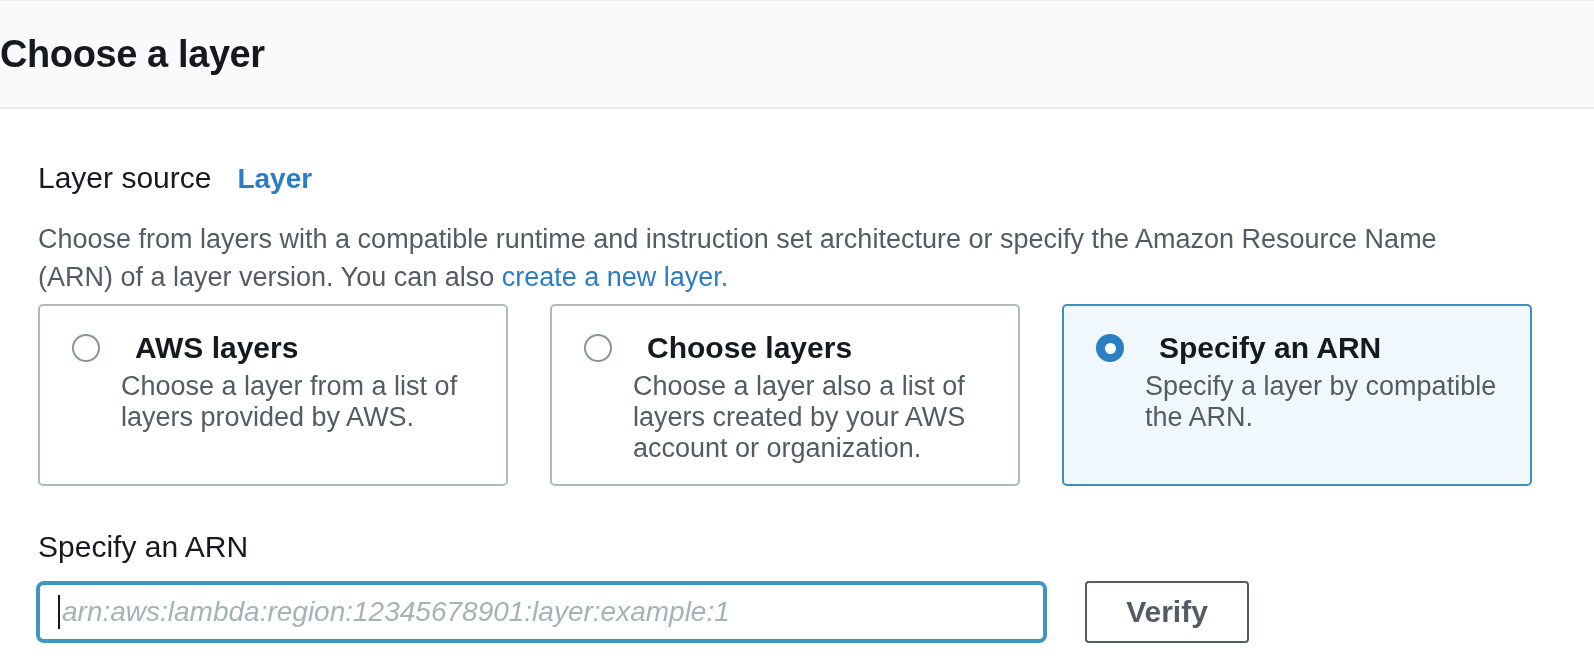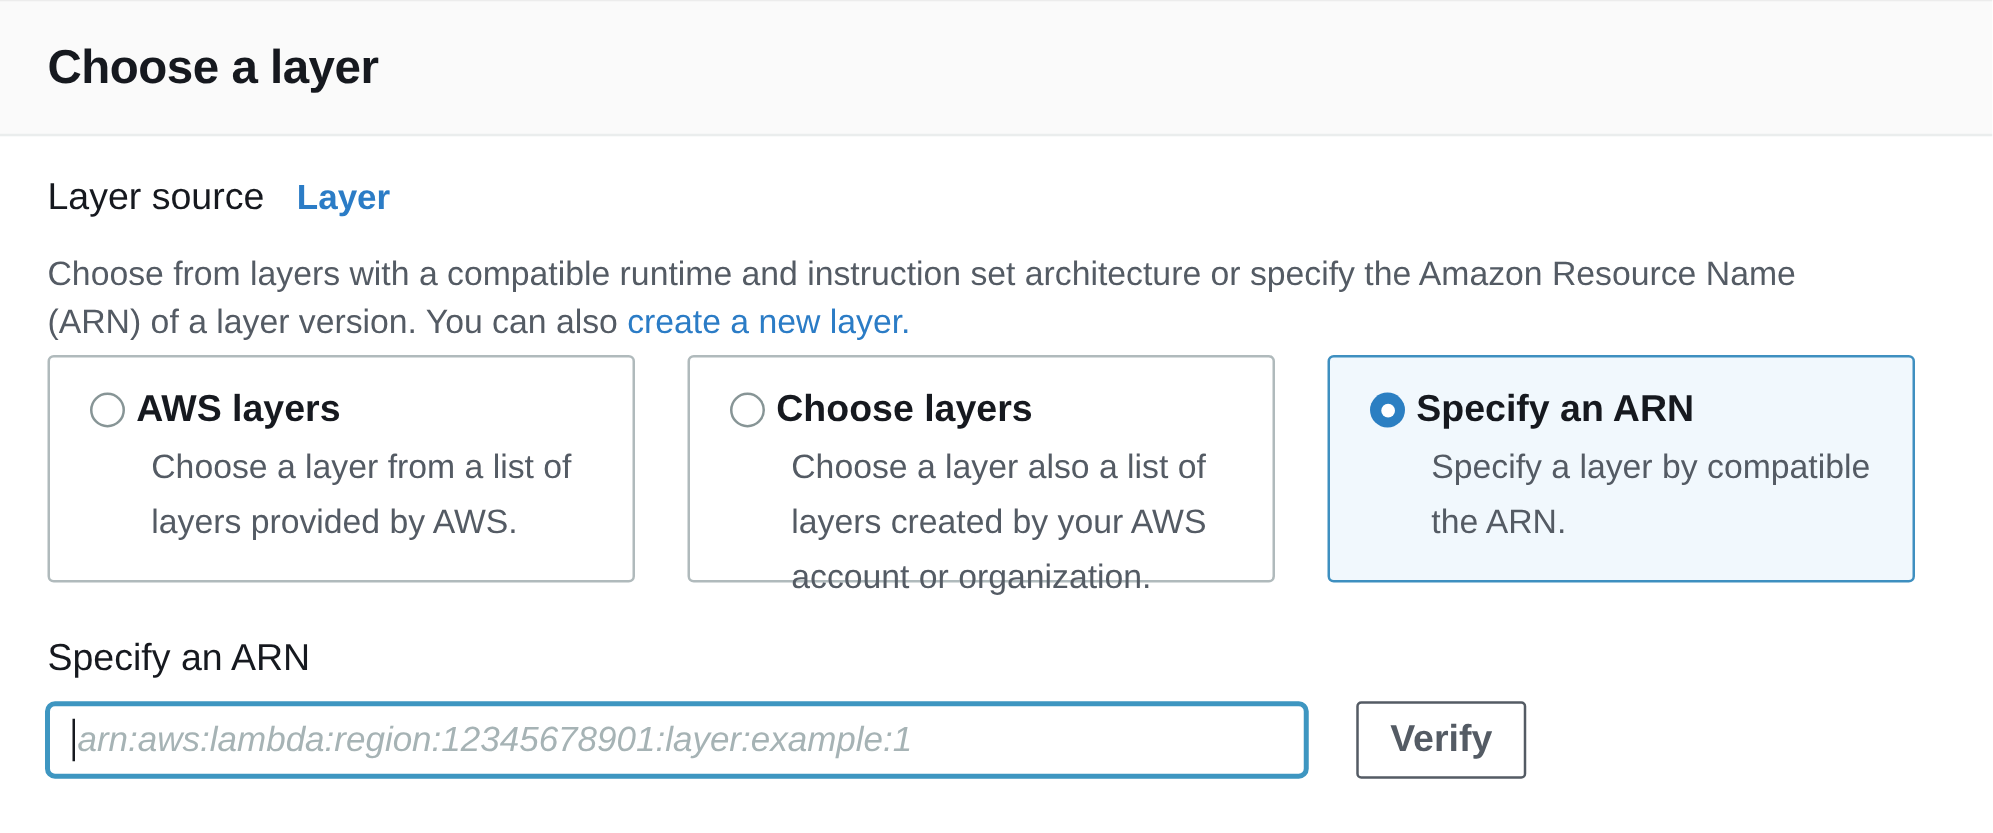--- a/index.html
+++ b/index.html
@@ -11,29 +11,28 @@
     color: #16191f;
     overflow: hidden;
   }
   .panel-header {
     height: 109px;
     background: #fafafa;
     border-top: 1px solid #ececec;
     border-bottom: 2px solid #eaeded;
     display: flex;
     align-items: center;
-    padding-left: 38px;
   }
   .panel-title {
     font-size: 38px;
     font-weight: 700;
     letter-spacing: -0.4px;
     margin: 0;
   }
-  .content { padding: 32px 62px 0 38px; }
+  .content { padding: 52px 62px 0 38px; }
 
   .label-row { display: flex; align-items: baseline; gap: 26px; }
   .field-label { font-size: 30px; color: #16191f; }
   .info-link {
     font-size: 28px; font-weight: 700;
     color: #2b7cc6; text-decoration: none; cursor: pointer;
   }
   .field-desc {
     margin-top: 25px;
     font-size: 27px; line-height: 38px;
@@ -53,40 +52,40 @@
     border: 2px solid #b0babc;
     border-radius: 5px;
     background: #ffffff;
     padding: 25px 28px 0 32px;
     cursor: pointer;
   }
   .card.selected {
     border-color: #3e8fc0;
     background: #f1f8fd;
   }
-  .option-head { display: flex; align-items: center; gap: 9px; }
+  .option-head { display: flex; align-items: center; gap: 35px; }
   .radio {
     width: 28px; height: 28px; flex: none;
     border-radius: 50%;
     border: 2px solid #879596;
     background: #ffffff;
     position: relative;
   }
   .radio.checked { border: none; background: #2b7fc2; }
   .radio.checked::after {
     content: "";
     position: absolute; left: 50%; top: 50%;
     width: 11px; height: 11px;
     margin: -5.5px 0 0 -5.5px;
     background: #ffffff; border-radius: 50%;
   }
   .option-title { font-size: 30px; font-weight: 700; color: #16191f; }
   .option-desc {
     margin: 6px 0 0 49px;
-    font-size: 27px; line-height: 44px;
+    font-size: 27px; line-height: 31px;
     color: #545b64;
   }
 
   .arn-heading { margin-top: 44px; font-size: 30px; color: #16191f; }
   .arn-desc { margin-top: 11px; font-size: 27px; color: #545b64; }
   .arn-row {
     display: flex; align-items: stretch; gap: 38px;
     margin-top: 17px; margin-left: -2px;
   }
   .arn-input-wrap { position: relative; width: 1011px; }
@@ -99,21 +98,21 @@
     font-family: "Liberation Sans", sans-serif;
     color: #16191f;
     outline: none;
   }
   .arn-input::placeholder { color: #a6b3b5; font-style: italic; opacity: 1; }
   .text-caret {
     position: absolute; left: 22px; top: 14px;
     width: 2px; height: 34px; background: #16191f;
   }
   .verify-btn {
-    width: 136px; height: 62px;
+    width: 164px; height: 62px;
     background: #ffffff;
     border: 2px solid #545b64;
     border-radius: 4px;
     color: #545b64;
     font-size: 30px; font-weight: 700;
     font-family: "Liberation Sans", sans-serif;
     cursor: pointer;
   }
 </style>
 </head>

